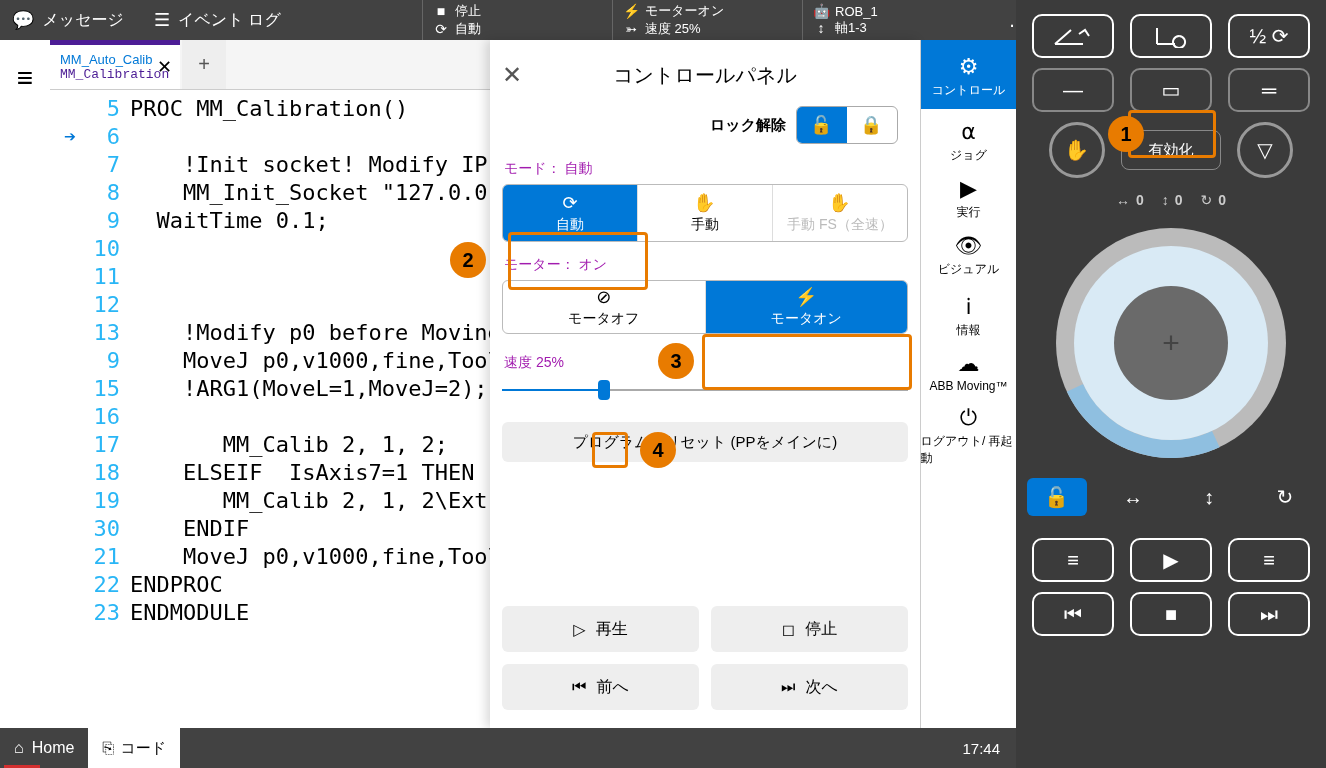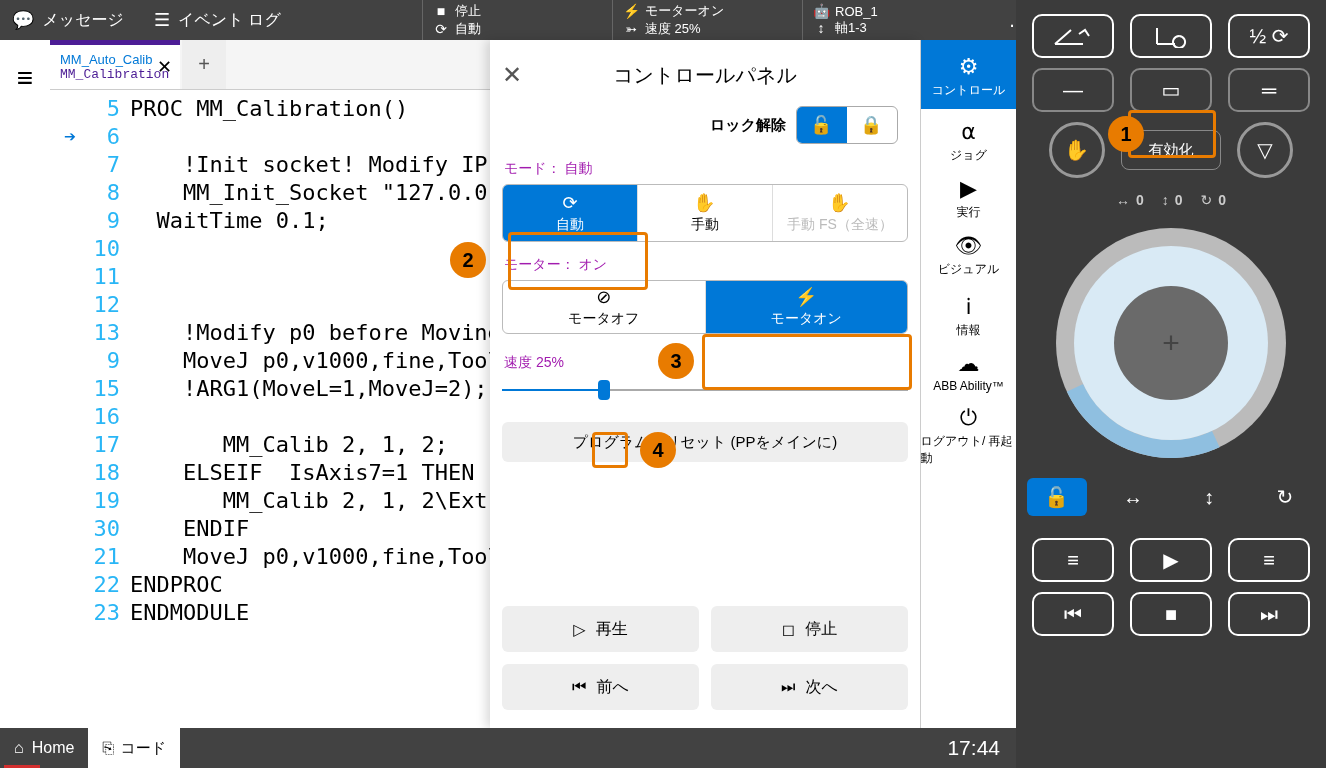--- a/index.html
+++ b/index.html
@@ -89,21 +89,21 @@
   .joycenter { position:absolute; inset:58px; border-radius:50%; background:#6a6a6a; display:flex; align-items:center; justify-content:center; font-size:30px; color:#444; }
   .joy-arc { position:absolute; width:230px; height:230px; border-radius:50%; border: 18px solid transparent; border-bottom-color:#8fbfe0; transform:rotate(20deg); }
   .mini-row .db-btn { width:60px; height:38px; border:none; font-size:20px; border-radius:6px; }
   .mini-row .db-btn.active { background:#0078d7; }
   
   
   .bottombar { position:absolute; left:0; top:728px; width:1016px; height:40px; background:#424242; color:#fff; display:flex; align-items:stretch; z-index:25; }
   .home-btn { padding: 0 14px; display:flex; align-items:center; gap:8px; font-size:16px; }
   .home-btn .redline { position:absolute; left:4px; bottom:0; width:36px; height:3px; background:#d32f2f; }
   .code-tab { background:#fff; color:#000; padding:0 14px; display:flex; align-items:center; gap:6px; font-size:15px; }
-  .clock { margin-left:auto; padding:0 16px; display:flex; align-items:center; font-size:21px; }
+  .clock { margin-left:auto; padding:0 16px; display:flex; align-items:center; font-size:15px; }
   
   
   .anno { position:absolute; z-index:50; border:3px solid #e87b00; border-radius:4px; pointer-events:none; }
   .anno-circ { position:absolute; z-index:51; width:36px; height:36px; background:#e87b00; color:#000; border-radius:50%; display:flex; align-items:center; justify-content:center; font-size:20px; font-weight:bold; pointer-events:none; }
 </style>
 </head>
 <body>
 
 <div class="topbar">
   <div class="topbar-left">
@@ -335,21 +335,21 @@
   <div class="rs-item">
       <span class="rs-ico">👁</span>
       <span>ビジュアル</span>
     </div>
   <div class="rs-item">
       <span class="rs-ico">ℹ</span>
       <span>情報</span>
     </div>
   <div class="rs-item">
       <span class="rs-ico">☁</span>
-      <span>ABB Ability™</span>
+      <span>ABB Moving™</span>
     </div>
   <div class="rs-item">
       <span class="rs-ico">⏻</span>
       <span>ログアウト/ 再起動</span>
     </div>
 </div>
 
 <div class="darkbar">
   <div class="db-row">
     <div class="db-btn">

